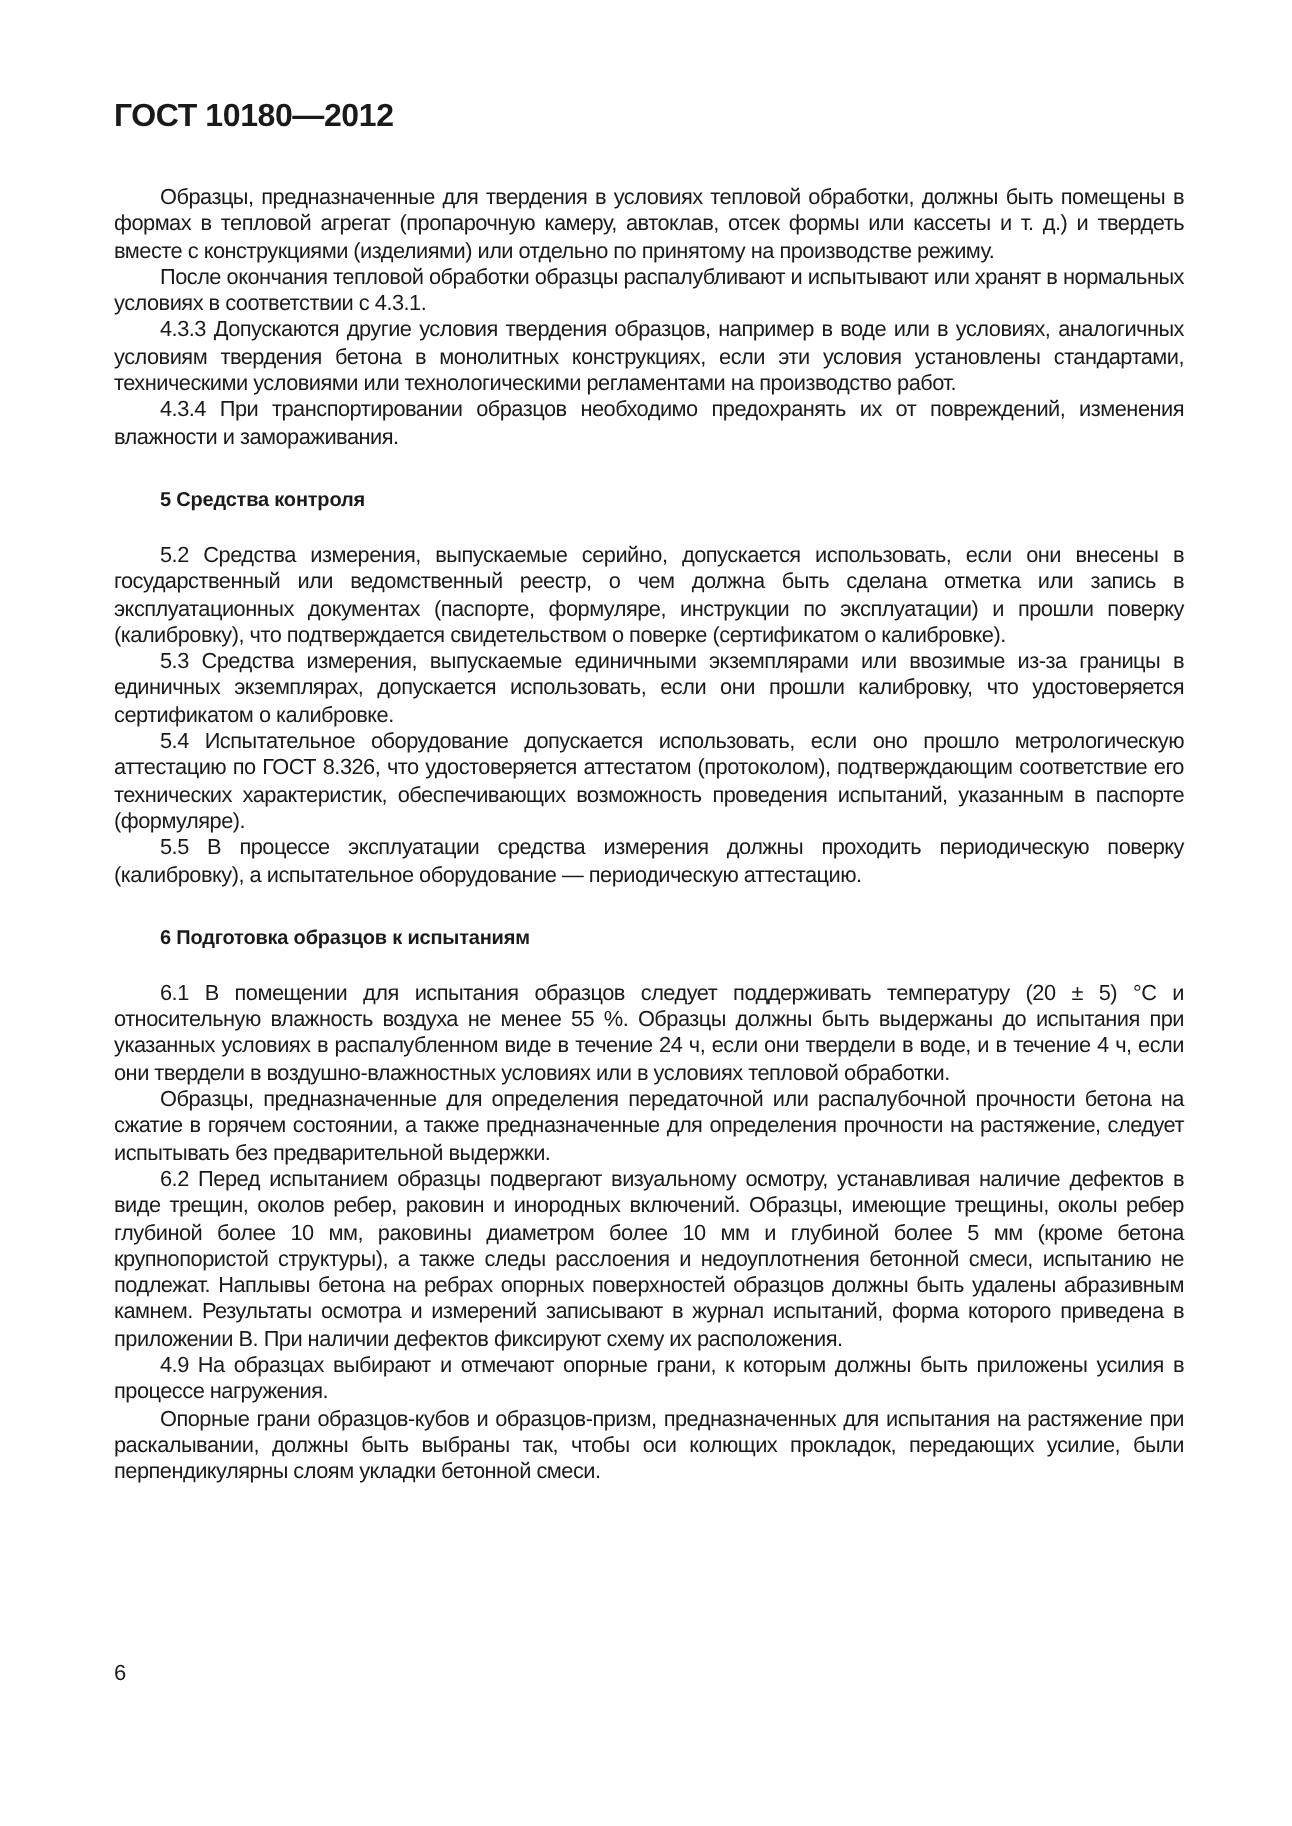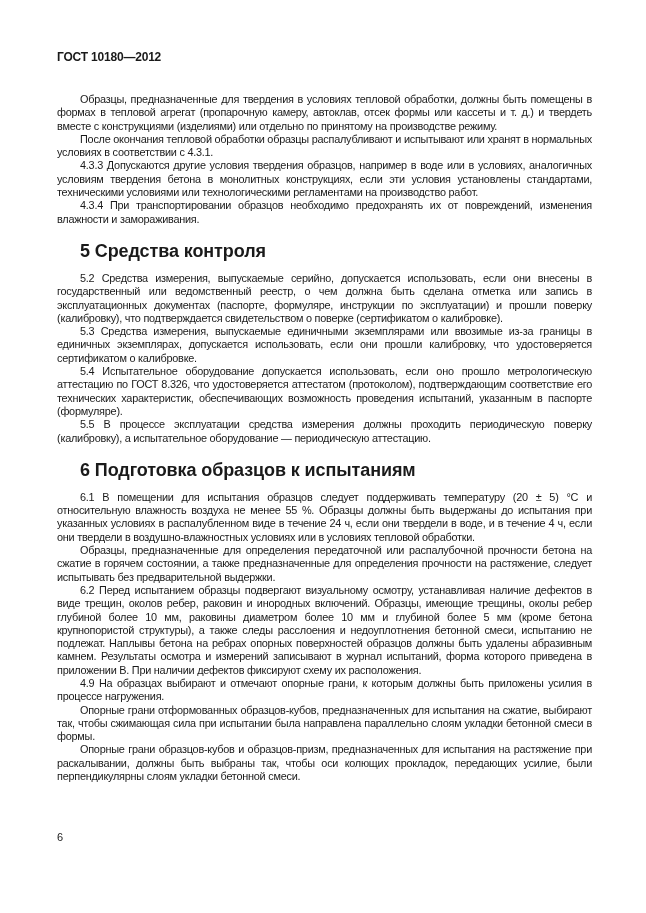--- a/index.html
+++ b/index.html
@@ -4,30 +4,30 @@
 <style>
   html, body { margin: 0; padding: 0; background: #ffffff; }
   body { width: 646px; height: 913px; position: relative; overflow: hidden; }
   .page {
     position: absolute; left: 0; top: 0; width: 646px; height: 913px;
     background: #ffffff; color: #1a1a1a;
     font-family: "Liberation Sans", "DejaVu Sans", sans-serif;
   }
   .running-header {
     position: absolute; left: 57px; top: 50px;
-    font-size: 12px; font-weight: bold; letter-spacing: -0.2px;
+    font-size: 16px; font-weight: bold; letter-spacing: -0.2px;
   }
   .body {
     position: absolute; left: 57px; top: 93px; width: 535px;
     font-size: 10.9px; line-height: 13.3px; letter-spacing: -0.25px;
     text-align: justify;
   }
   .body p { margin: 0; text-indent: 23px; }
   .body h2 {
-    margin: 17px 0 13px 23px; font-size: 18px; font-weight: bold;
+    margin: 17px 0 13px 23px; font-size: 10px; font-weight: bold;
     letter-spacing: -0.1px; line-height: 16px;
   }
   .page-number {
     position: absolute; left: 57px; top: 831px; font-size: 11px;
   }
 </style>
 </head>
 <body>
 
 <div class="page">
@@ -43,18 +43,17 @@
     <p>5.2 Средства измерения, выпускаемые серийно, допускается использовать, если они внесены в государственный или ведомственный реестр, о чем должна быть сделана отметка или запись в эксплуатационных документах (паспорте, формуляре, инструкции по эксплуатации) и прошли поверку (калибровку), что подтверждается свидетельством о поверке (сертификатом о калибровке).</p>
     <p>5.3 Средства измерения, выпускаемые единичными экземплярами или ввозимые из-за границы в единичных экземплярах, допускается использовать, если они прошли калибровку, что удостоверяется сертификатом о калибровке.</p>
     <p>5.4 Испытательное оборудование допускается использовать, если оно прошло метрологическую аттестацию по ГОСТ 8.326, что удостоверяется аттестатом (протоколом), подтверждающим соответствие его технических характеристик, обеспечивающих возможность проведения испытаний, указанным в паспорте (формуляре).</p>
     <p>5.5 В процессе эксплуатации средства измерения должны проходить периодическую поверку (калибровку), а испытательное оборудование — периодическую аттестацию.</p>
 
     <h2>6 Подготовка образцов к испытаниям</h2>
     <p>6.1 В помещении для испытания образцов следует поддерживать температуру (20 ± 5) °С и относительную влажность воздуха не менее 55 %. Образцы должны быть выдержаны до испытания при указанных условиях в распалубленном виде в течение 24 ч, если они твердели в воде, и в течение 4 ч, если они твердели в воздушно-влажностных условиях или в условиях тепловой обработки.</p>
     <p>Образцы, предназначенные для определения передаточной или распалубочной прочности бетона на сжатие в горячем состоянии, а также предназначенные для определения прочности на растяжение, следует испытывать без предварительной выдержки.</p>
     <p>6.2 Перед испытанием образцы подвергают визуальному осмотру, устанавливая наличие дефектов в виде трещин, околов ребер, раковин и инородных включений. Образцы, имеющие трещины, околы ребер глубиной более 10 мм, раковины диаметром более 10 мм и глубиной более 5 мм (кроме бетона крупнопористой структуры), а также следы расслоения и недоуплотнения бетонной смеси, испытанию не подлежат. Наплывы бетона на ребрах опорных поверхностей образцов должны быть удалены абразивным камнем. Результаты осмотра и измерений записывают в журнал испытаний, форма которого приведена в приложении В. При наличии дефектов фиксируют схему их расположения.</p>
     <p>4.9 На образцах выбирают и отмечают опорные грани, к которым должны быть приложены усилия в процессе нагружения.</p>
-    <p>Опорные грани отформованных образцов-кубов, предназначенных для испытания на сжатие, выбирают так, чтобы сжимающая сила при испытании была направлена параллельно слоям укладки бетонной смеси в формы.</p>
     <p>Опорные грани образцов-кубов и образцов-призм, предназначенных для испытания на растяжение при раскалывании, должны быть выбраны так, чтобы оси колющих прокладок, передающих усилие, были перпендикулярны слоям укладки бетонной смеси.</p>
   </div>
 
   <div class="page-number">6</div>
 </div>
 
 </body></html>

